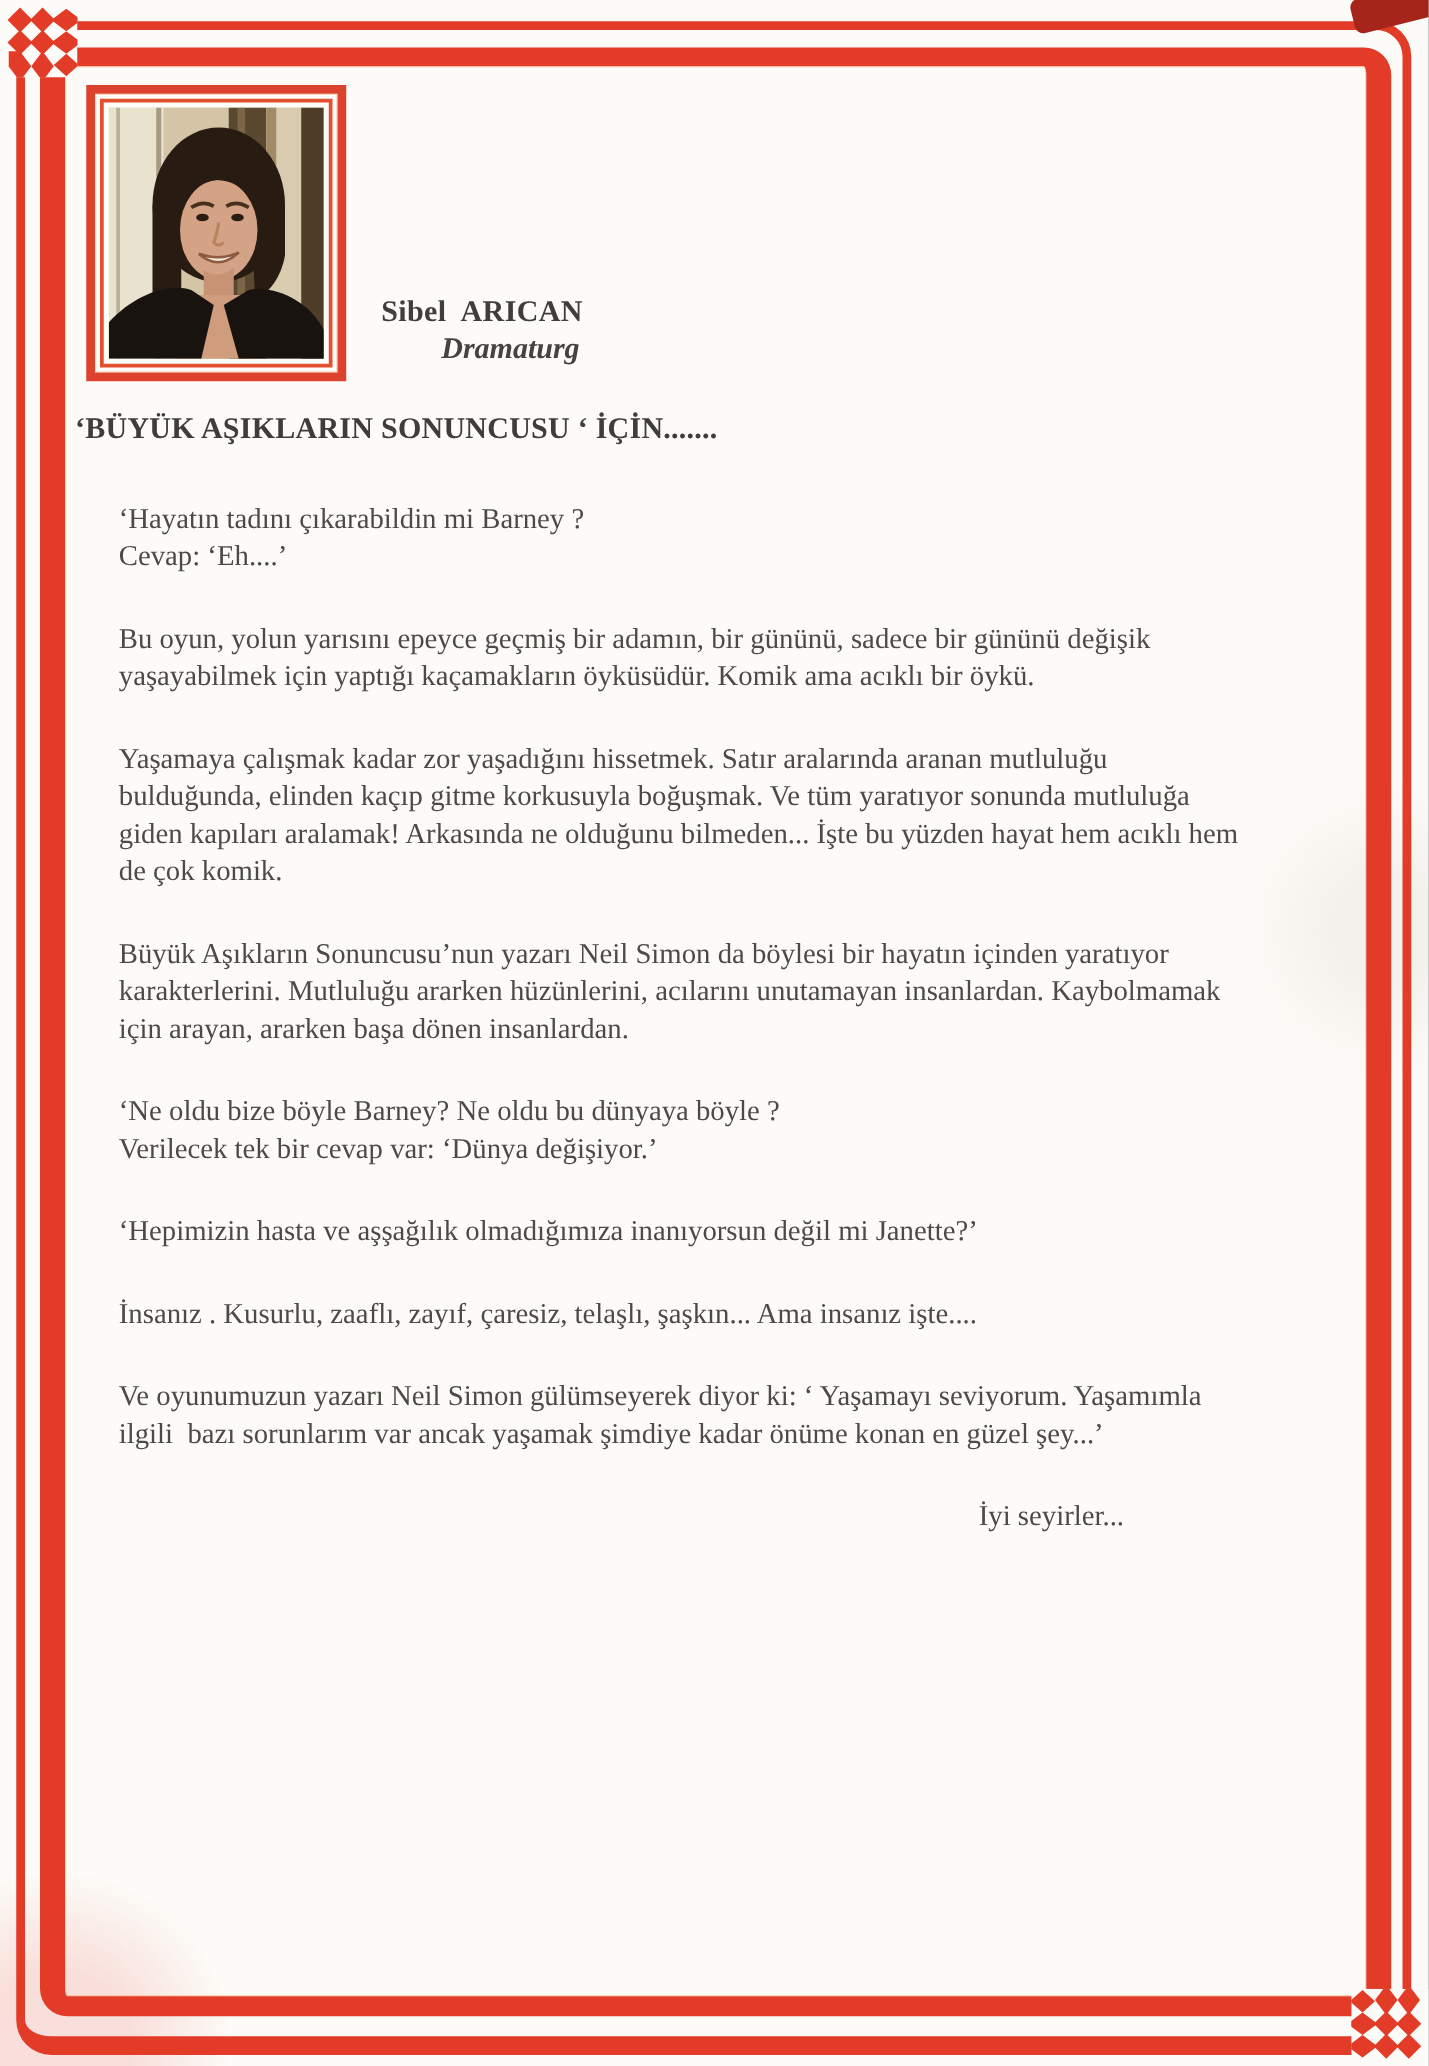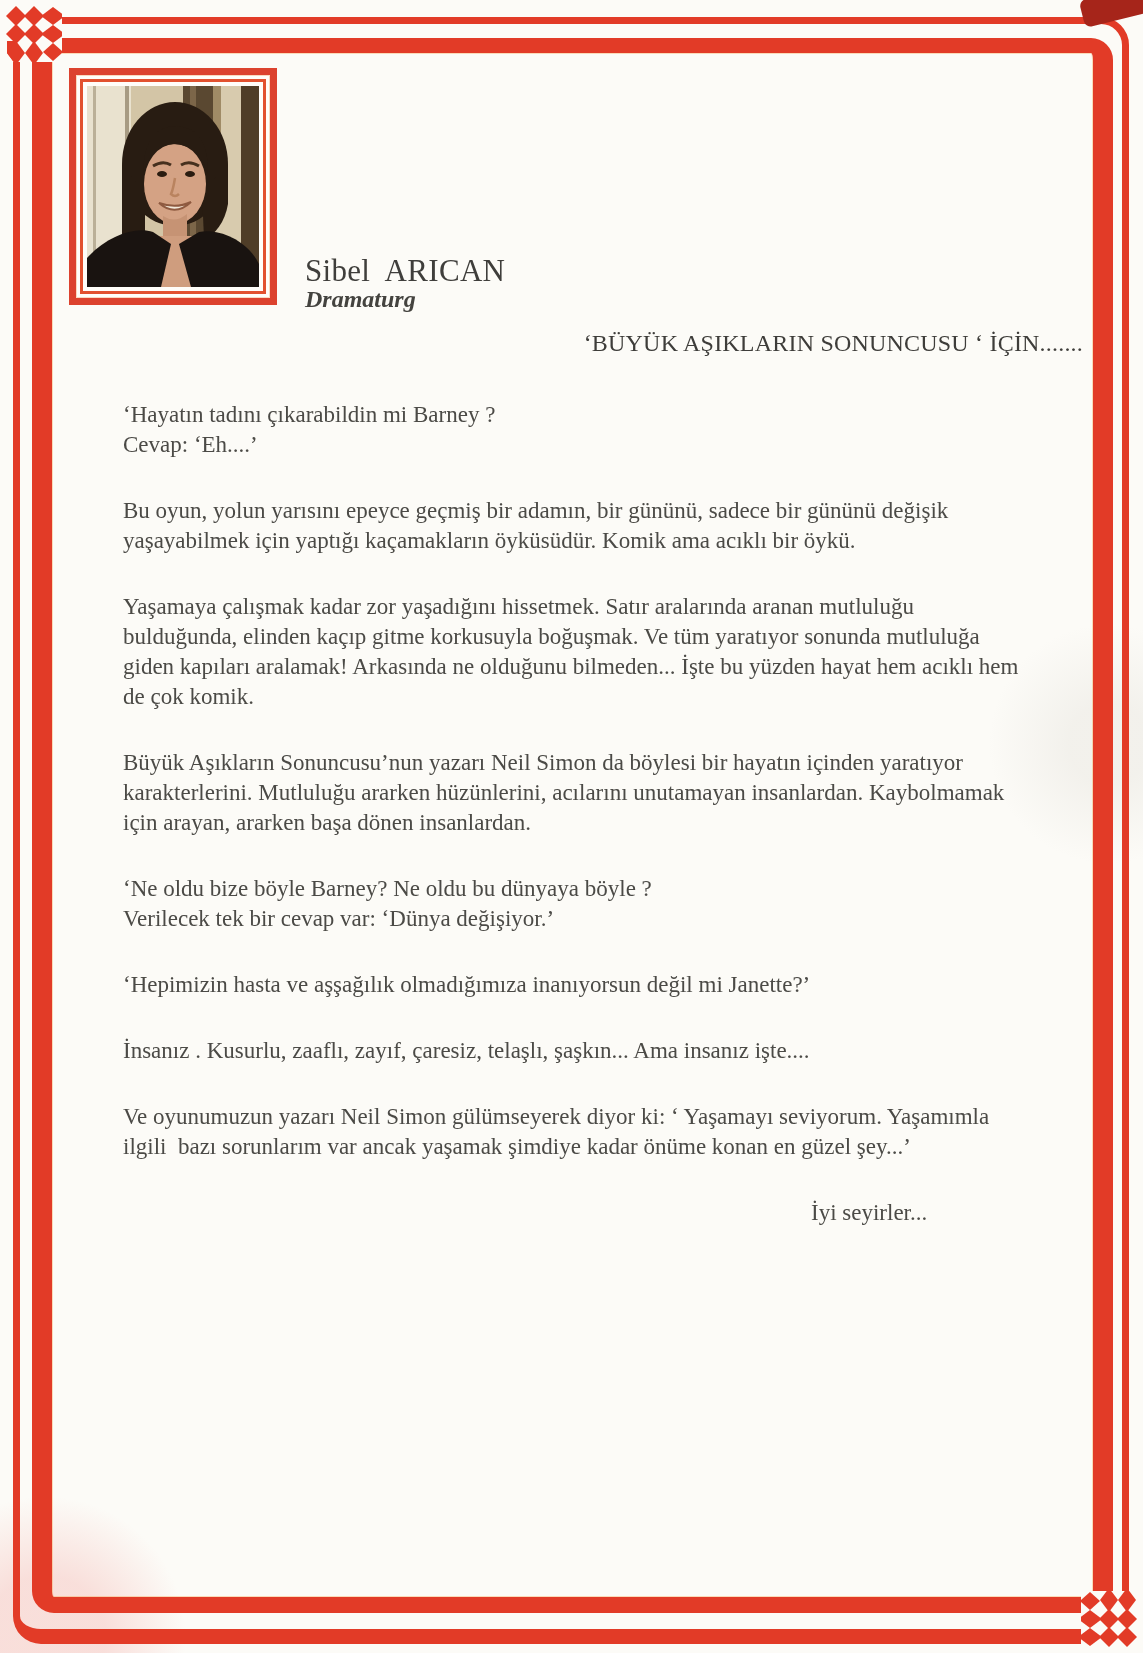--- a/index.html
+++ b/index.html
@@ -49,32 +49,32 @@
     border:7px solid #dc422e; padding:4px; background:#fffdf9;
     box-shadow:0 0 0 1px rgba(240,150,80,.35) inset;
   }
   .photo-mid{
     border:3px solid #e2512f; padding:4px; background:#fffdf9;
   }
   svg.portrait{display:block;width:172px;height:201px;}
 
   
   .name-block{position:absolute; left:305px; top:236px; line-height:29px;}
-  .person-name{font-size:31px;font-weight:normal;color:#3f3e3b;white-space:pre;letter-spacing:.3px;margin-top:20px;}
-  .person-role{font-size:24px;font-weight:bold;font-style:italic;color:#44433f;}
+  .person-name{font-size:24px;font-weight:bold;color:#3f3e3b;white-space:pre;letter-spacing:.3px;}
+  .person-role{font-size:24px;font-weight:bold;font-style:italic;color:#44433f;margin-left:48px;}
 
   .heading{
     position:absolute; left:60px; right:60px; top:330px;
-    text-align:right;
-    font-size:24px; font-weight:normal; color:#3e3d3a; letter-spacing:.2px;
+    text-align:left;
+    font-size:24px; font-weight:bold; color:#3e3d3a; letter-spacing:.2px;
   }
 
   
   .body-text{
-    position:absolute; left:123px; top:400px; width:903px;
+    position:absolute; left:95px; top:400px; width:903px;
     font-size:23px; line-height:30px;
   }
   .body-text p{margin:0 0 36px; white-space:pre-wrap;}
   .body-text p.closing{margin:1px 0 0 688px; white-space:pre;}
 </style>
 </head>
 <body>
 
 <div class="page">
 

